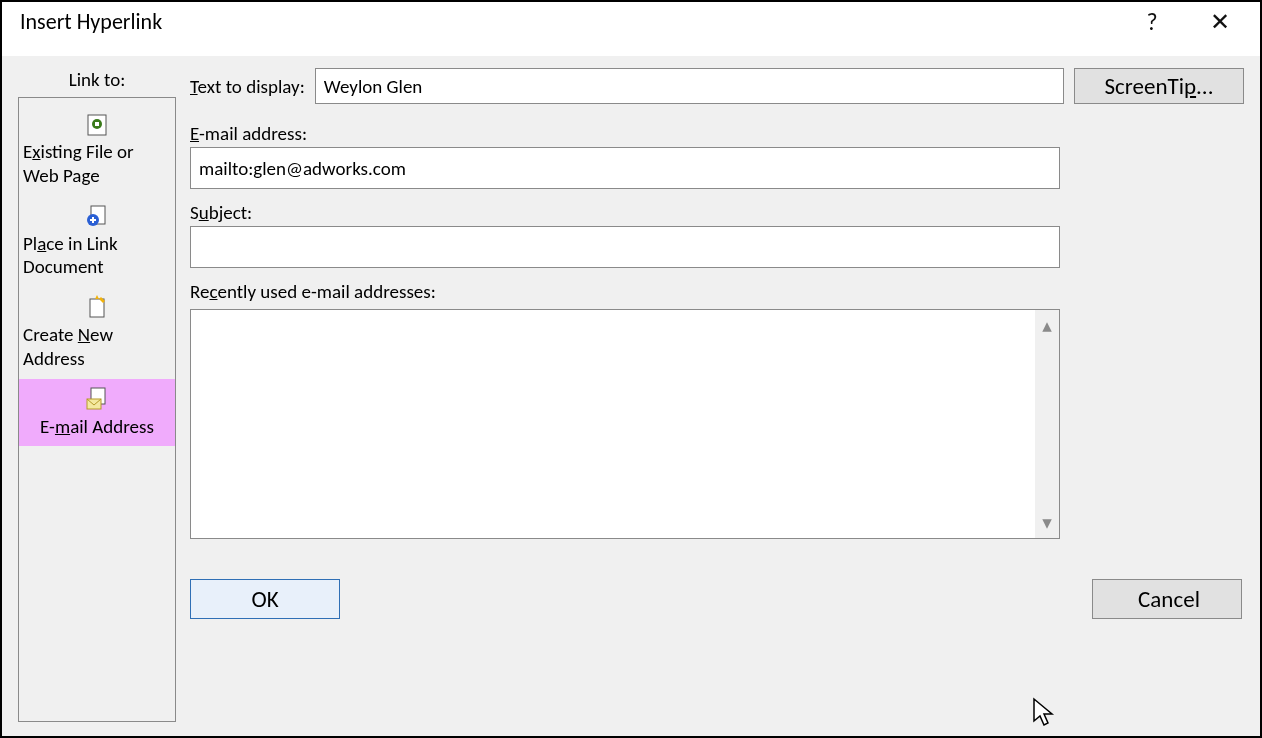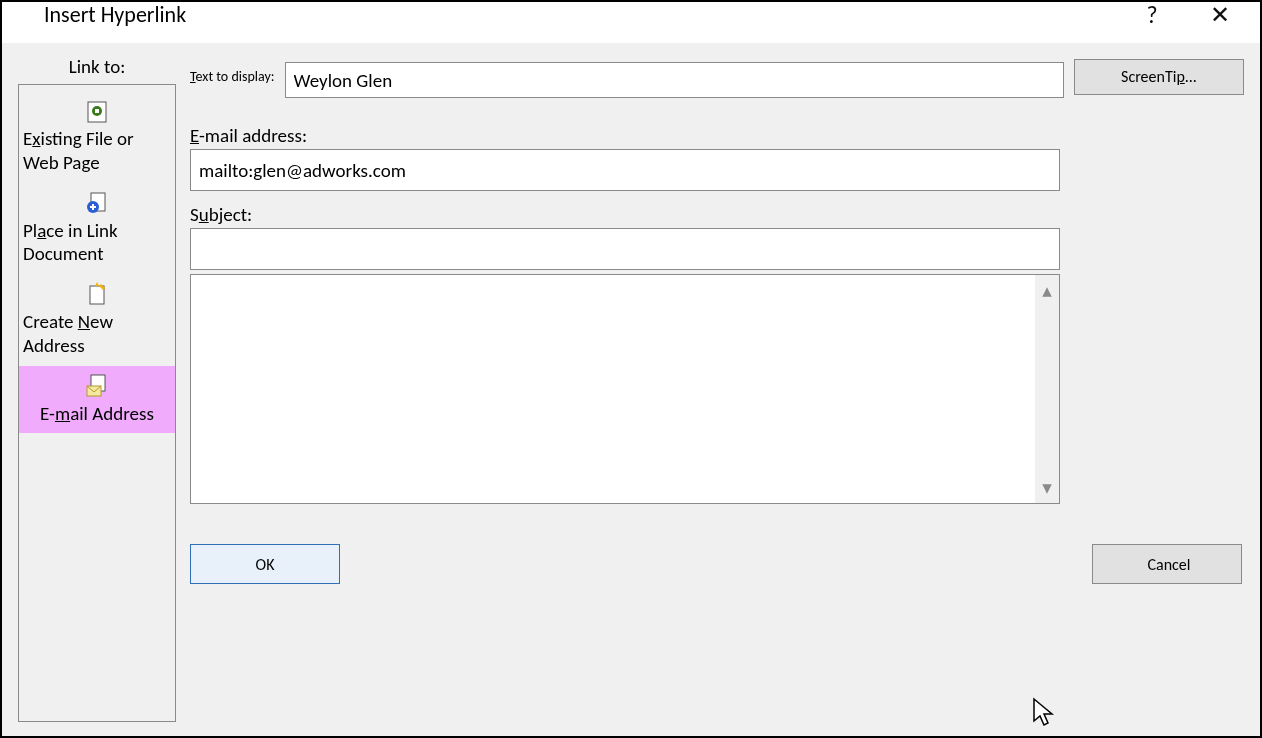--- a/index.html
+++ b/index.html
@@ -14,26 +14,25 @@
   }
   .window {
     width: 1262px;
     height: 738px;
     border: 2px solid #000;
     background: #fff;
     display: flex;
     flex-direction: column;
   }
   .titlebar {
-    height: 41px;
+    height: 54px;
     display: flex;
     align-items: center;
     padding: 0 18px 16px 18px;
     background: #fff;
-    margin-left: 24px;
   }
   .titlebar .title {
     flex: 1;
     font-size: 22px;
     color: #000;
   }
   .titlebar .tb-btn {
     width: 44px;
     height: 44px;
     display: flex;
@@ -93,50 +92,50 @@
     display: flex;
     flex-direction: column;
   }
   .row-top {
     display: flex;
     align-items: center;
     gap: 10px;
     margin-bottom: 18px;
   }
   .lbl {
-    font-size: 14px;
+    font-size: 19px;
     color: #000;
   }
   .txt-input {
     font-family: inherit;
     font-size: 19px;
     border: 1px solid #8a8a8a;
     background: #fff;
     padding: 4px 8px;
     height: 36px;
     outline: none;
   }
-  .txt-display { flex: 1; margin-top: 7px; }
+  .txt-display { flex: 1; }
   .btn {
     font-family: inherit;
-    font-size: 16px;
+    font-size: 23px;
     background: #e1e1e1;
     border: 1px solid #8a8a8a;
     height: 36px;
     padding: 0 22px;
     cursor: pointer;
   }
   .btn-screentip { width: 170px; padding: 0; }
   .form-stack {
     display: flex;
     flex-direction: column;
     width: 870px;
   }
   .field-label { margin-bottom: 2px; margin-top: 12px; font-size:19px;}
-  .field-label:first-child { margin-top: 8px; }
+  .field-label:first-child { margin-top: 0; }
   .email-input, .subject-input {
     width: 870px;
     height: 42px;
     font-size: 19px;
   }
   .recent-box {
     width: 870px;
     flex: 1;
     border: 1px solid #8a8a8a;
     background: #fff;
@@ -252,20 +251,21 @@
         <button class="btn btn-screentip"><span>ScreenTi</span><span class="u">p</span><span>...</span></button>
       </div>
 
       <div class="form-stack">
         <span class="lbl field-label"><span></span><span class="u">E</span><span>-mail address:</span></span>
         <input class="txt-input email-input" type="text" value="mailto:glen@adworks.com" style="">
 
         <span class="lbl field-label"><span>S</span><span class="u">u</span><span>bject:</span></span>
         <input class="txt-input subject-input" type="text" value="" style="">
 
+        <span class="lbl field-label"><span>Re</span><span class="u">c</span><span>ently used e-mail addresses:</span></span>
         <div class="recent-box">
           <div class="recent-scroll">
             <span>▴</span>
             <span>▾</span>
           </div>
         </div>
       </div>
 
       <div class="footer-row">
         <button class="btn btn-ok">OK</button>

